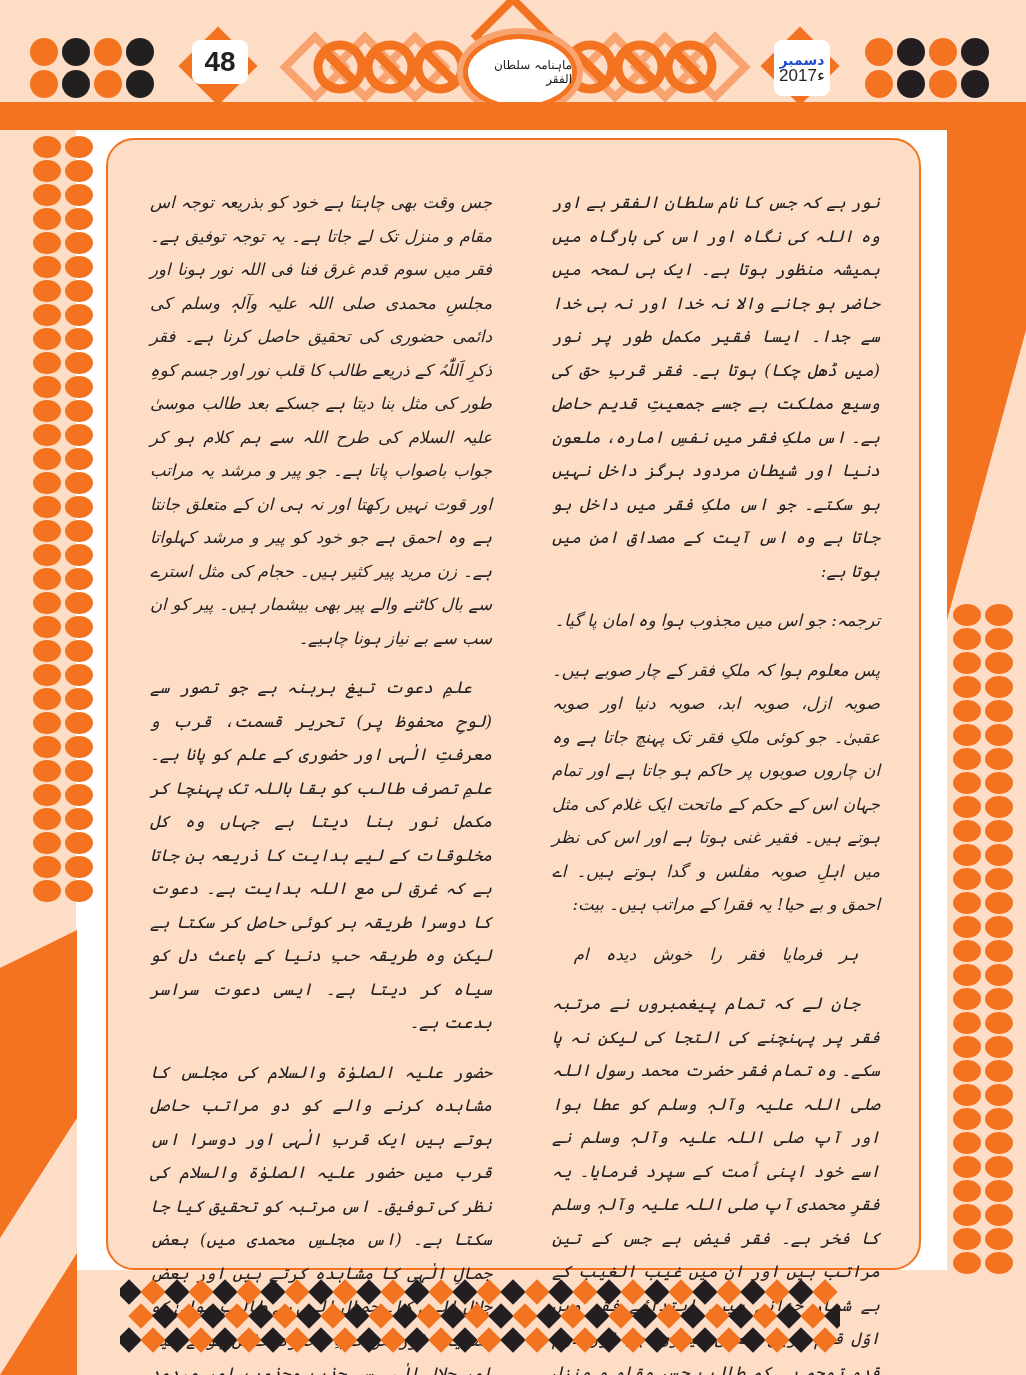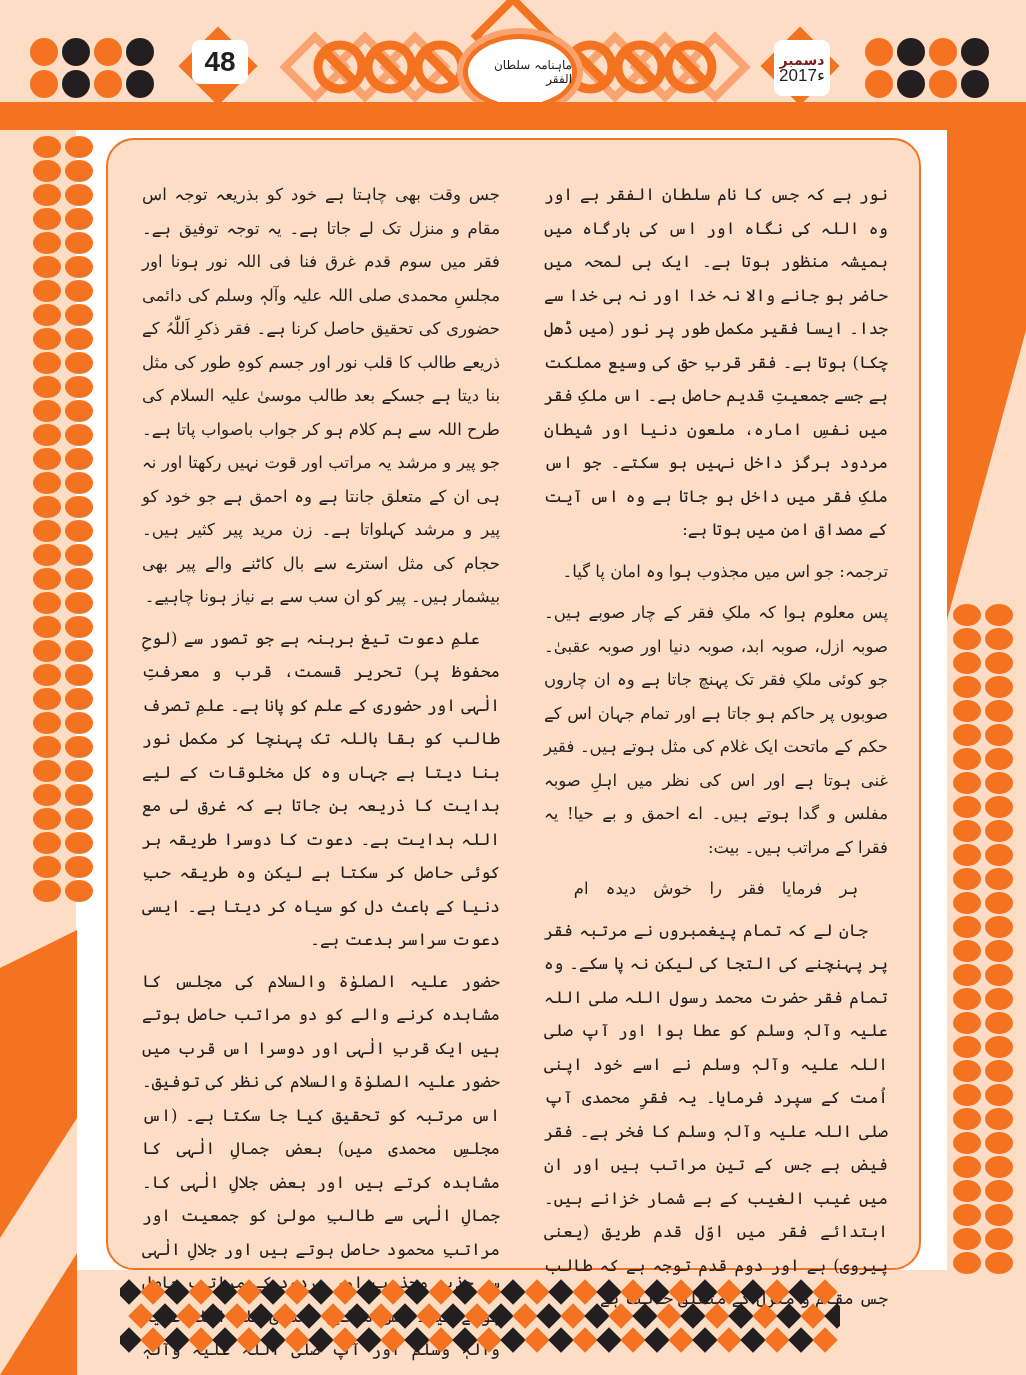--- a/index.html
+++ b/index.html
@@ -14,37 +14,37 @@
   .dots4 { display:grid; grid-template-columns:repeat(4,29px); grid-template-rows:repeat(2,29px); gap:3px 3px; }
   .dot { width:28px; height:28px; border-radius:50%; }
   .dot.o { background:#f37321; }
   .dot.k { background:#231f20; }
 
   .badge-wrap { width:80px; height:80px; }
   .badge-diamond { position:absolute; left:10px; top:10px; width:56px; height:56px; background:#f37321; transform:rotate(45deg); }
   .badge { position:absolute; left:8px; top:16px; width:64px; height:54px; background:#fff; border-radius:8px; display:flex; align-items:center; justify-content:center; }
   .page-num { font-family:"Liberation Sans", sans-serif; font-weight:bold; font-size:28px; color:#231f20; }
   .date-box { flex-direction:column; line-height:1; }
-  .date-month { font-family:"DejaVu Sans", sans-serif; font-weight:bold; font-size:14px; color:#7f1d1d; }
+  .date-month { font-family:"DejaVu Sans", sans-serif; font-weight:bold; font-size:14px; color:#1d4ed8; }
   .date-year { font-family:"Liberation Sans", sans-serif; font-weight:normal; font-size:17px; color:#231f20; }
 
   .logo-oval { left:463px; top:34px; width:104px; height:66px; border-radius:50%; background:#fff; border:5px solid #f37321; box-shadow:0 0 0 6px #f9a470; display:flex; align-items:center; justify-content:center; }
   .logo-text { font-family:"DejaVu Serif", serif; font-size:12px; color:#231f20; direction:rtl; }
   .logo-peak { left:483px; top:6px; width:60px; height:60px; border:8px solid #f37321; transform:rotate(45deg); box-sizing:border-box; }
 
   
   .left-stripe { left:0; top:130px; width:76px; height:1245px; background:#fdddc6; }
   .right-stripe { left:947px; top:130px; width:79px; height:1245px; background:#fdddc6; }
   .side-dots { display:grid; grid-template-columns:28px 28px; gap:2px 4px; }
   .side-dots .dot { width:28px; height:22px; }
 
   
   .panel { left:106px; top:138px; width:815px; height:1132px; background:#fdddc6; border:2px solid #f37321; border-radius:28px; box-sizing:border-box; }
   .col { position:absolute; top:30px; direction:rtl; text-align:justify; font-family:"DejaVu Serif", serif; font-size:16.5px; line-height:33.5px; color:#231f20; }
-  .col p { margin:8px; }
+  .col p { margin:16px;font-style:italic; }
   .col .indent { text-indent:20px; }
   .col .center { text-align:center; word-spacing:12px; }
   .col-right { left:428px; width:360px; }
   .col-left { left:26px; width:374px; }
   .star { color:#231f20; }
   .ayah { font-weight:bold; }
   .ref { font-size:13px; }
 
   
   .diam-row { display:flex; gap:6px; }

